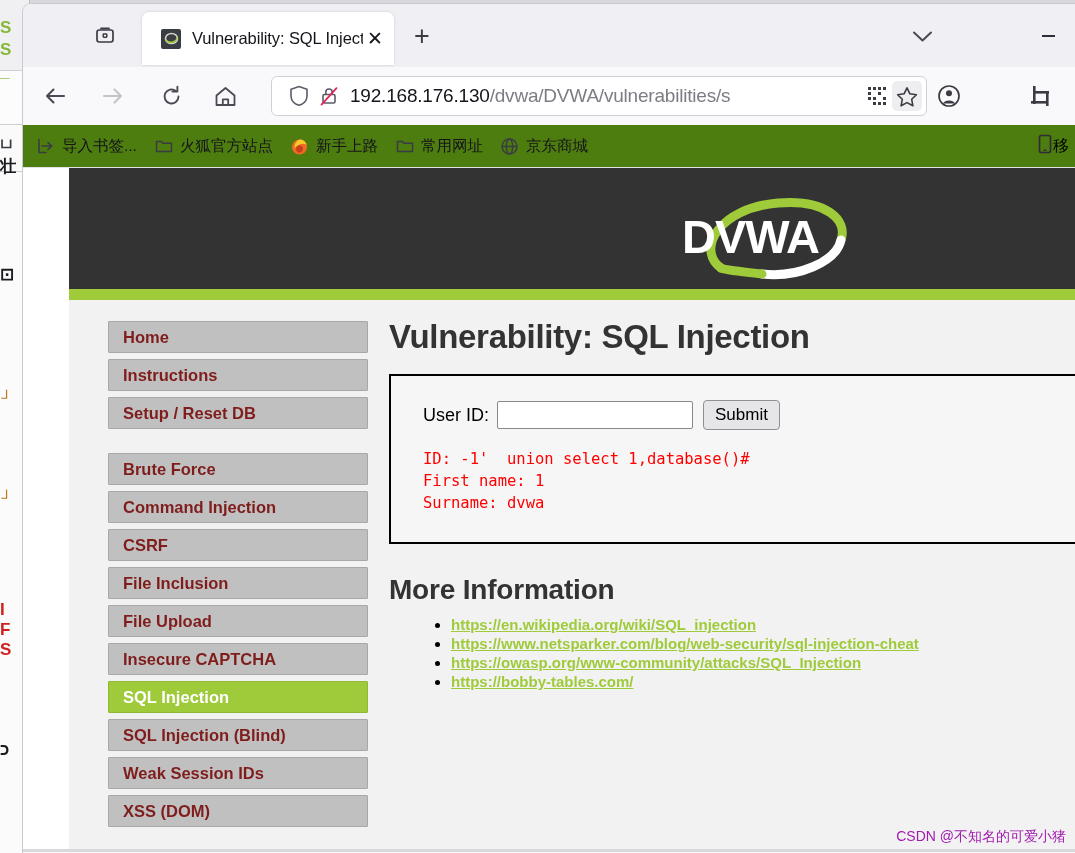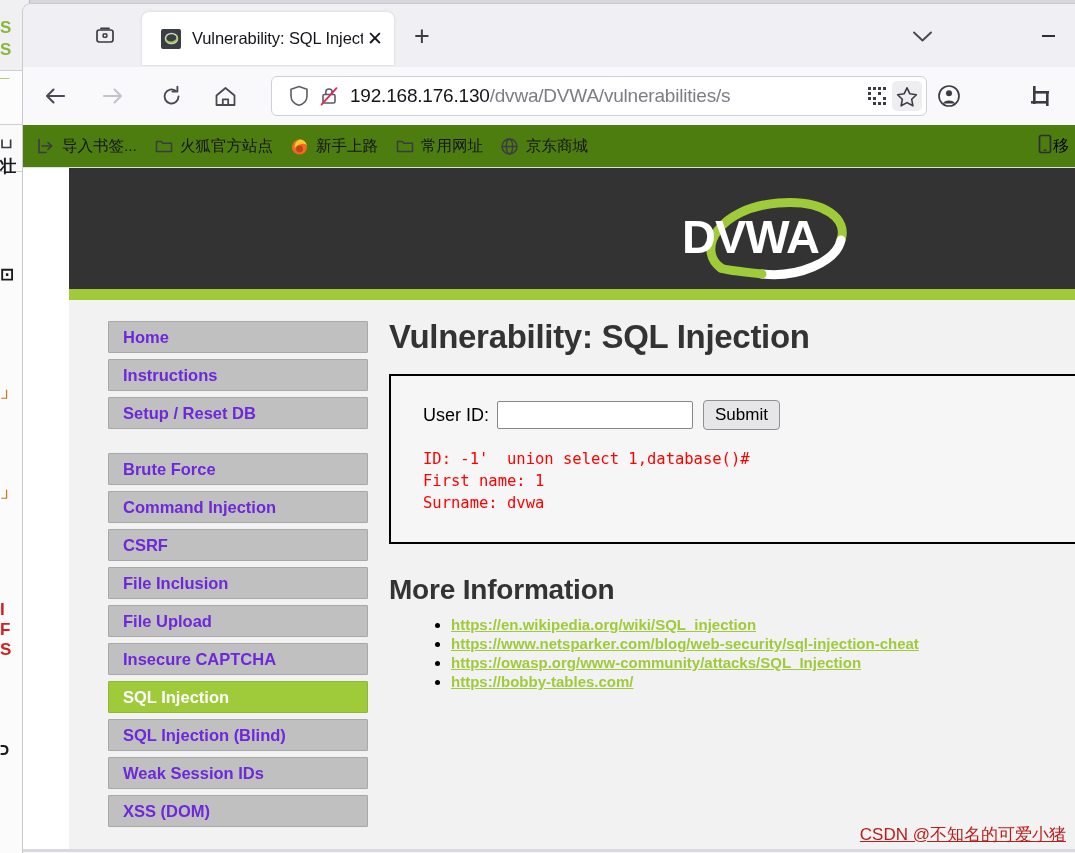--- a/index.html
+++ b/index.html
@@ -211,21 +211,21 @@
     padding: 21px 0 0 39px;
   }
   .menu-item {
     width: 260px; height: 32px;
     background: #c0c0c0;
     border: 1px solid #a8a8a8;
     border-radius: 1px;
     display: flex; align-items: center;
     padding-left: 14px;
     margin-bottom: 6px;
-    font-size: 16.5px; font-weight: bold; color: #6d28d9;
+    font-size: 16.5px; font-weight: bold; color: #7f1d1d;
     white-space: nowrap;
   }
   .menu-item.spacer-after { margin-bottom: 24px; }
   .menu-item.active {
     background: #9fcb3b;
     border-color: #8fb834;
     color: #ffffff;
   }
   
   #maincontent {
@@ -281,23 +281,22 @@
   #links li { margin-bottom: 1px; }
   #links a {
     color: #9fcb3b;
     font-size: 15px; font-weight: bold;
     text-decoration: underline;
     white-space: nowrap;
   }
   
   #watermark {
     position: absolute; right: 10px; bottom: 6px;
-    font-size: 17px; color: #b91c1c;
+    font-size: 14px; color: #a21caf;
     white-space: nowrap;
-    text-decoration: underline;
   }
   
   #page-hscroll {
     position: absolute; left: 0; bottom: 0; width: 1053px; height: 3px;
     background: #d9d9dd;
   }
 </style>
 </head>
 <body>
 

